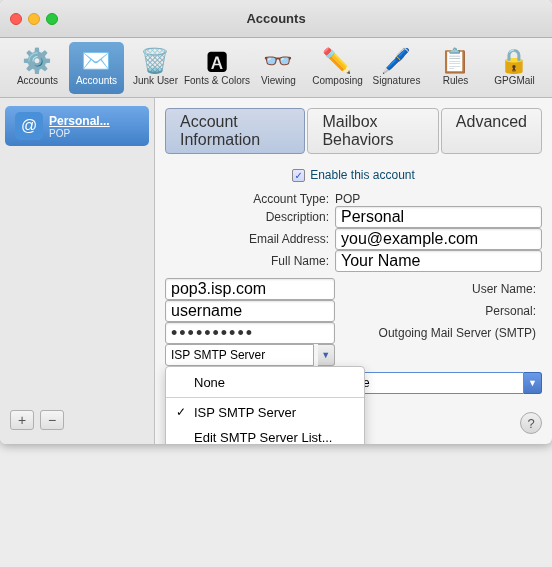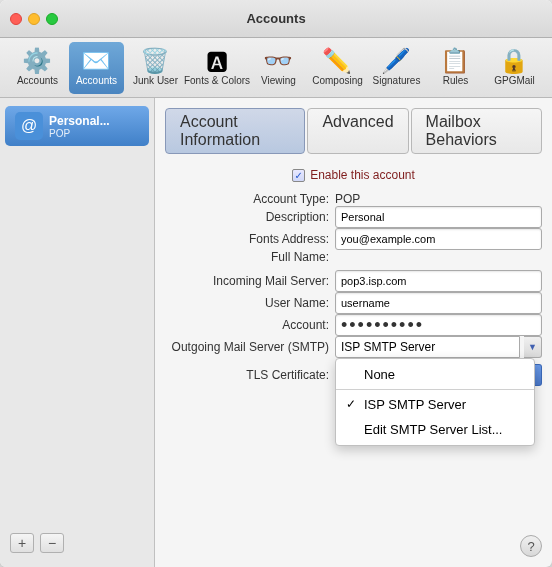--- a/index.html
+++ b/index.html
@@ -6,21 +6,21 @@
     body {
       font-family: -apple-system, BlinkMacSystemFont, "Helvetica Neue", Arial, sans-serif;
       font-size: 13px;
       background: #ececec;
       width: 552px;
       height: 567px;
       overflow: hidden;
     }
     .window {
       width: 552px;
-      height: 567px;
+      height: 444px;
       background: #f5f5f5;
       border-radius: 6px;
       box-shadow: 0 2px 10px rgba(0,0,0,0.3);
       display: flex;
       flex-direction: column;
       overflow: hidden;
     }
     .titlebar {
       background: linear-gradient(to bottom, #e8e8e8, #d8d8d8);
       border-bottom: 1px solid #b0b0b0;
@@ -128,20 +128,21 @@
       flex-shrink: 0;
     }
     .account-info { overflow: hidden; }
     .account-name {
       font-size: 12px;
       font-weight: 600;
       color: white;
       white-space: nowrap;
       overflow: hidden;
       text-overflow: ellipsis;
+      text-decoration: underline;
     }
     .account-type { font-size: 10px; color: rgba(255,255,255,0.85); }
     .sidebar-bottom {
       margin-top: auto;
       display: flex;
       padding: 6px 10px;
       gap: 6px;
     }
     .sidebar-btn {
       width: 24px;
@@ -197,21 +198,21 @@
       border: 1px solid #888;
       border-radius: 2px;
       background: linear-gradient(to bottom, #e8e8ff, #d0d8f8);
       display: flex;
       align-items: center;
       justify-content: center;
       font-size: 10px;
       color: #2255cc;
       flex-shrink: 0;
     }
-    .enable-label { font-size: 12px; color: #7f1d1d; }
+    .enable-label { font-size: 12px; color: #0c4a6e; }
     .form-grid {
       display: grid;
       grid-template-columns: 170px 1fr;
       align-items: center;
     }
     .field-label {
       text-align: right;
       font-size: 12px;
       color: #333;
       padding-right: 6px;
@@ -219,21 +220,21 @@
     .field-value {
       font-size: 12px;
       color: #333;
     }
     .text-input {
       width: 100%;
       height: 22px;
       border: 1px solid #aaa;
       border-radius: 3px;
       padding: 4px 5px;
-      font-size: 11px;
+      font-size: 16px;
       background: white;
       box-shadow: inset 0 1px 2px rgba(0,0,0,0.1);
     }
     .row-spacer { grid-column: 1 / -1; height: 6px; }
     .password-field {
       width: 100%;
       height: 22px;
       border: 1px solid #aaa;
       border-radius: 3px;
       padding: 2px 5px;
@@ -415,54 +416,54 @@
       </div>
     </div>
 
     <div class="main-panel">
 
       <div class="tab-bar">
         <div class="tab active">
           <span>Account Information</span>
         </div>
         <div class="tab">
+          <span>Mailbox Behaviors</span>
+        </div>
+        <div class="tab">
           <span>Advanced</span>
-        </div>
-        <div class="tab">
-          <span>Mailbox Behaviors</span>
         </div>
       </div>
 
       <div class="enable-row">
         <div class="checkbox">✓</div>
         <span class="enable-label">Enable this account</span>
       </div>
 
       <div class="form-grid">
 
         <span class="field-label">Account Type:</span>
         <span class="field-value">POP</span>
 
         <span class="field-label">Description:</span>
         <input class="text-input" type="text" value="Personal" style="">
 
-        <span class="field-label">Fonts Address:</span>
+        <span class="field-label">Email Address:</span>
         <input class="text-input" type="text" value="you@example.com" style="">
 
         <span class="field-label">Full Name:</span>
+        <input class="text-input" type="text" value="Your Name" style="">
 
         <div class="row-spacer"></div>
 
-        <span class="field-label">Incoming Mail Server:</span>
         <input class="text-input" type="text" value="pop3.isp.com" style="">
 
         <span class="field-label">User Name:</span>
         <input class="text-input" type="text" value="username" style="">
 
-        <span class="field-label">Account:</span>
+        <span class="field-label">Personal:</span>
         <input class="password-field" type="password" value="••••••••••" style="">
 
         <span class="field-label">Outgoing Mail Server (SMTP)</span>
         <div class="smtp-row" style="position:relative;">
           <input class="smtp-dropdown" type="text" readonly="" value="ISP SMTP Server" style="">
           <div class="smtp-arrow-btn">▼</div>
 
           <div class="popup-menu" style="top: 22px; left: 0;">
             <div class="popup-item">None</div>
             <div class="popup-divider"></div>

